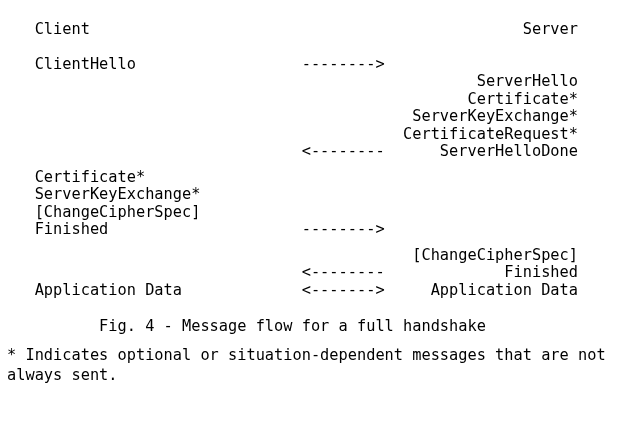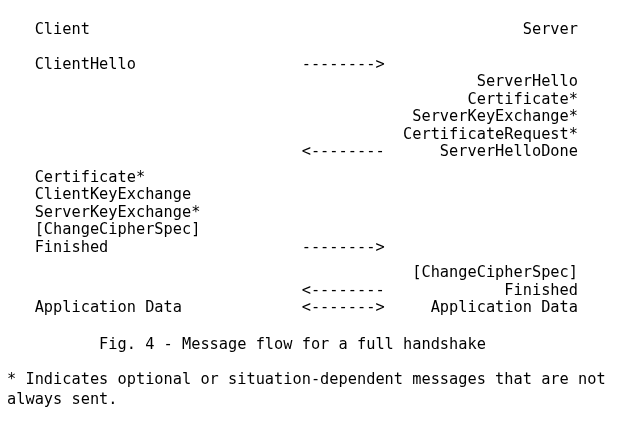--- a/index.html
+++ b/index.html
@@ -16,21 +16,21 @@
     font-family: "DejaVu Sans Mono", "Liberation Mono", monospace;
     font-size: 15.3px;
     line-height: 17.5px;
   }
   .line { white-space: pre; }
   .grp-actors { margin-bottom: 17px; }
   .grp-f2 { margin-top: 0; }
   .grp-f3 { margin-top: 8px; }
   .grp-f4 { margin-top: 8px; }
   .caption { margin-top: 19px; }
-  .footnote { margin-top: 16px; }
+  .footnote { margin-top: 9px; }
   .footnote .line { line-height: 20px; }
 </style>
 </head>
 <body>
 
 <div class="page">
 
   <div class="grp grp-actors">
     <div class="line">   Client                                               Server</div>
   </div>
@@ -42,21 +42,20 @@
   <div class="grp grp-f2">
     <div class="line">                                                   ServerHello</div>
     <div class="line">                                                  Certificate*</div>
     <div class="line">                                            ServerKeyExchange*</div>
     <div class="line">                                           CertificateRequest*</div>
     <div class="line">                                &lt;--------      ServerHelloDone</div>
   </div>
 
   <div class="grp grp-f3">
     <div class="line">   Certificate*</div>
-    <div class="line">   ClientKeyExchange</div>
     <div class="line">   ServerKeyExchange*</div>
     <div class="line">   [ChangeCipherSpec]</div>
     <div class="line">   Finished                     --------&gt;</div>
   </div>
 
   <div class="grp grp-f4">
     <div class="line">                                            [ChangeCipherSpec]</div>
     <div class="line">                                &lt;--------             Finished</div>
     <div class="line">   Application Data             &lt;-------&gt;     Application Data</div>
   </div>

